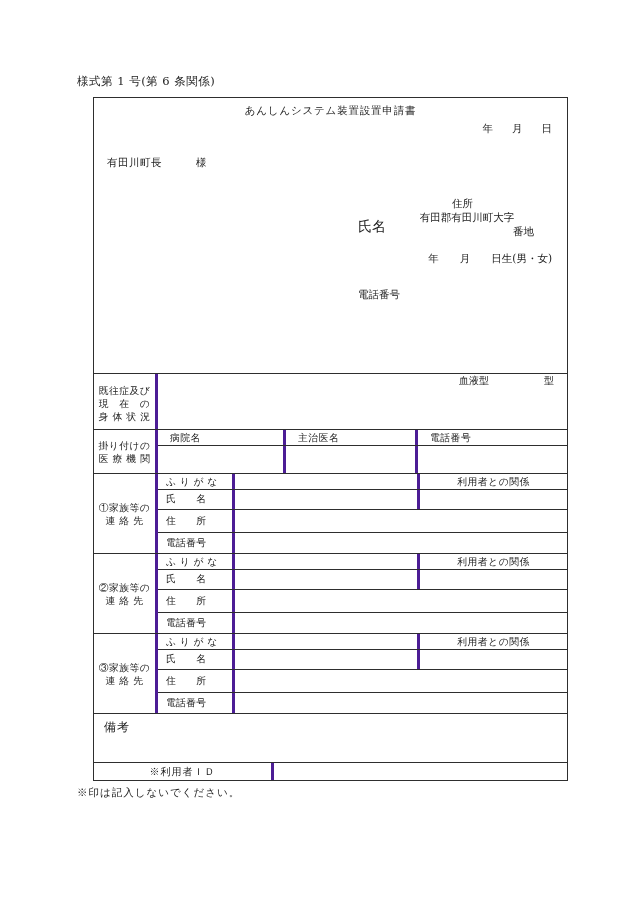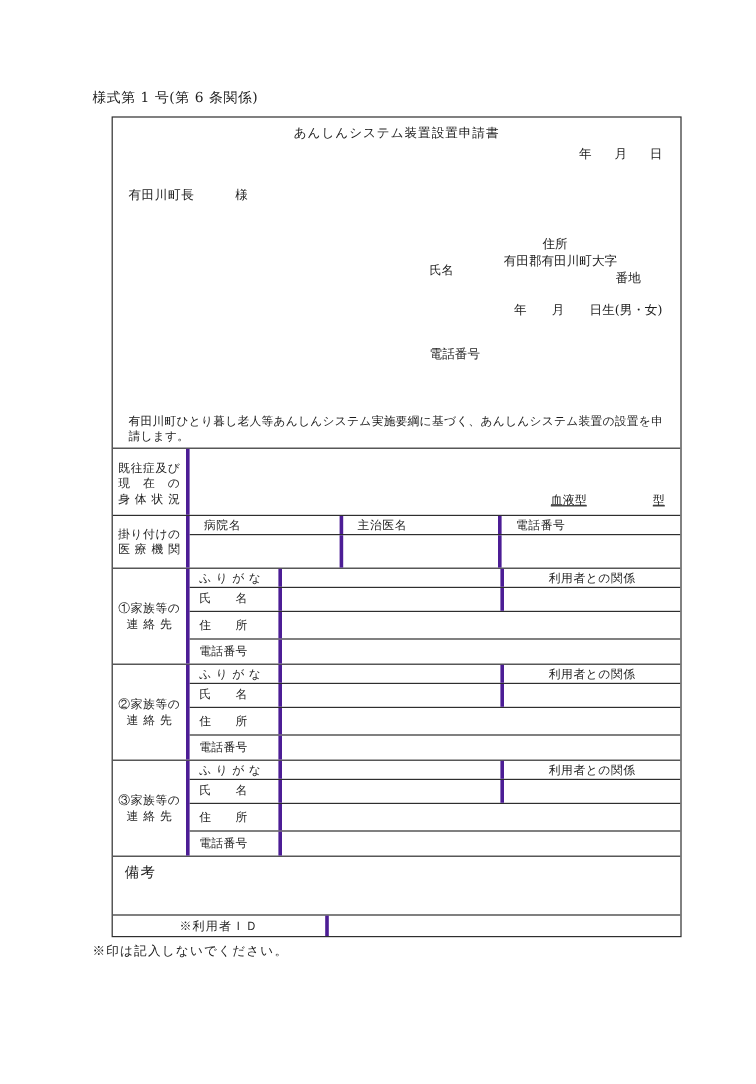--- a/index.html
+++ b/index.html
@@ -32,21 +32,21 @@
   .hdr-addressee {
     position:absolute; left:13px; top:58px;
     display:flex; gap:34px; font-size:10.5px; letter-spacing:0.5px;
   }
   .hdr-address {
     position:absolute; left:264px; top:99px; right:0;
     display:flex; align-items:center; font-size:10.5px;flex-direction:column;
   }
   .hdr-address .addr-value { margin-left:9px; }
   .hdr-address .addr-suffix { margin-left:auto; margin-right:33px; }
-  .hdr-name { position:absolute; left:264px; top:120px; font-size:10px; }
+  .hdr-name { position:absolute; left:264px; top:120px; font-size:14px; }
   .hdr-birth {
     position:absolute; right:15px; top:154px;
     display:flex; gap:21px; font-size:10.5px;
   }
   .hdr-phone { position:absolute; left:264px; top:190px; font-size:10.5px; }
   .hdr-declaration {
     position:absolute; left:13px; top:247px; right:8px;
     font-size:9.8px; letter-spacing:0.2px;
   }
   
@@ -57,22 +57,22 @@
   .bb { border-bottom:1px solid #2e2e2e; }
   .hdr-col {
     width:64px; flex:0 0 64px;
     display:flex; flex-direction:column; justify-content:center;
     font-size:9.8px; line-height:13px; text-align:center;
     letter-spacing:0.5px;
   }
   .hdr-col.top-align { justify-content:flex-start; padding-top:10px; }
   .row-medhist { height:56px; }
   .medhist-body {
-    flex:1 1 auto; display:flex; align-items:flex-end; justify-content:flex-end;
-    font-size:10px; padding-bottom:5px;text-decoration:underline;
+    flex:1 1 auto; display:flex; align-items:flex-start; justify-content:flex-end;
+    font-size:10px; padding-bottom:5px;
   }
   .medhist-body .blood-unit { margin-left:55px; margin-right:13px; }
   .row-medinst { height:44px; }
   .medinst-body { flex:1 1 auto; display:flex; flex-direction:column;font-family:Liberation Mono, monospace; }
   .medinst-labels { display:flex; height:16px; }
   .medinst-values { display:flex; flex:1 1 auto; }
   .med-c1 { width:128px; flex:0 0 128px; }
   .med-c2 { width:132px; flex:0 0 132px; }
   .med-c3 { flex:1 1 auto; }
   .med-label { font-size:9.8px; padding:2px 0 0 12px; letter-spacing:0.5px; }
@@ -129,21 +129,20 @@
   <div class="hdr-name">氏名</div>
 
   <div class="hdr-birth">
     <span>年</span>
     <span>月</span>
     <span>日生(男・女)</span>
   </div>
 
   <div class="hdr-phone">電話番号</div>
 
-  <div class="hdr-declaration">有田川町ひとり暮し老人等あんしんシステム実施要綱に基づく、あんしんシステム装置の設置を申請します。</div>
 
   <div class="tbl">
 
     <div class="row row-medhist">
       <div class="cell hdr-col br top-align">
         <div>既往症及び</div>
         <div>現　在　の</div>
         <div>身 体 状 況</div>
       </div>
       <div class="cell medhist-body">

